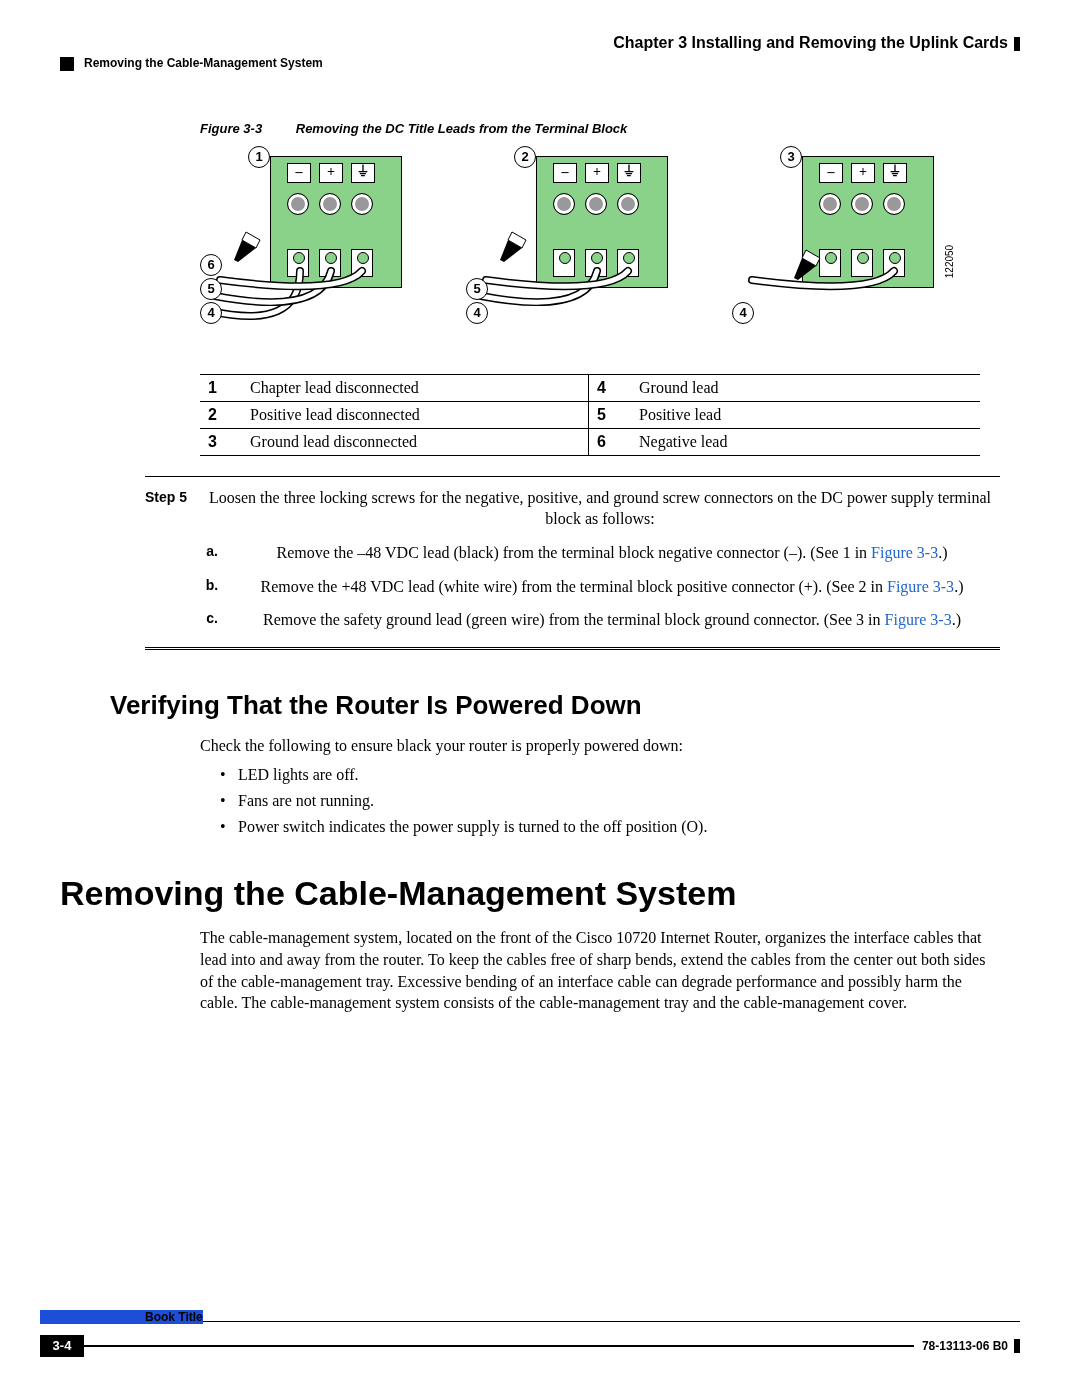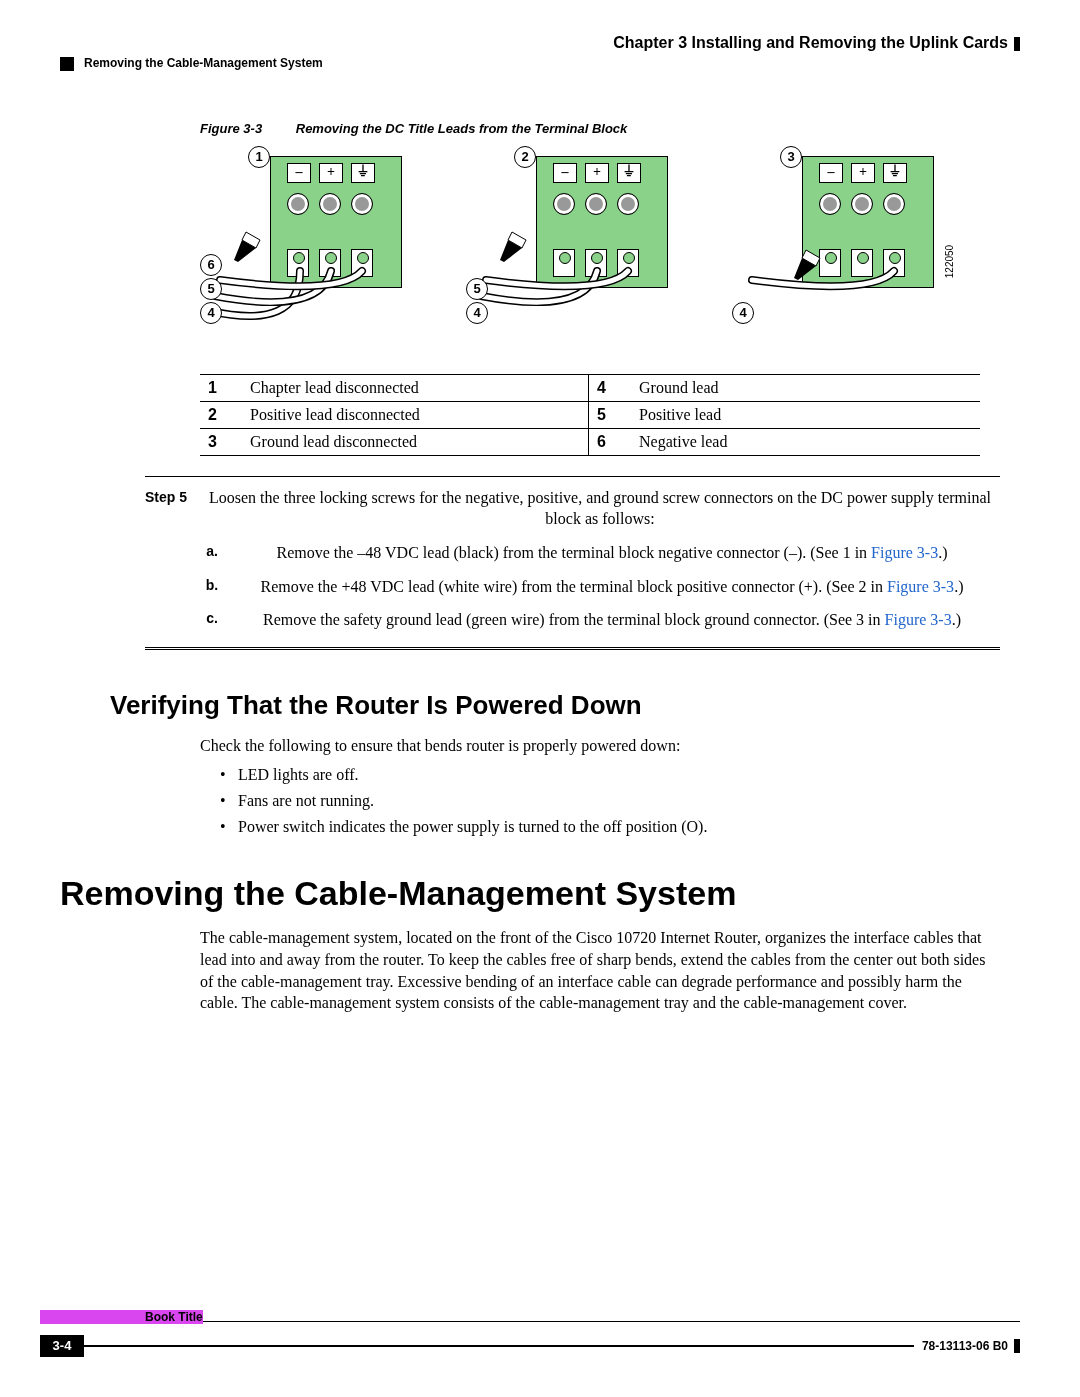--- a/index.html
+++ b/index.html
@@ -149,21 +149,21 @@
   ul.bullets { margin:10px 0 16px 160px; padding:0; list-style:none; width:780px;}
   ul.bullets li { margin-bottom:8px; }
   ul.bullets li::before { content:"•"; display:inline-block; width:18px; font-size:16px; }
 
   
   .footer {
     position:absolute; left:40px; right:60px; bottom:40px;
   }
   .footer .booktitle {
     font-family:Arial,Helvetica,sans-serif; font-weight:bold; font-size:12px;
-    text-align:left; padding-left:105px; margin-top:-1px; background:#d946ef;
+    text-align:left; padding-left:105px; margin-top:-1px; background:#1d4ed8;
   }
   .footer .row2 { display:flex; align-items:center; margin-top:2px;}
   .footer .pagenum-box {
     background:#000; color:#fff; width:44px; height:22px; text-align:center;
     font-family:Arial,Helvetica,sans-serif; font-weight:bold; font-size:13px; line-height:22px;
   }
   .footer .grow { flex:1; border-top:2px solid #000; margin-left:0; margin-right:8px; height:0; align-self:center;}
   .footer .docnum {
     font-family:Arial,Helvetica,sans-serif; font-weight:bold; font-size:12px;
   }
@@ -339,21 +339,21 @@
           <span class="m">c.</span>
           <span class="c"><span>Remove the safety ground lead (green wire) from the terminal block ground connector. (See 3 in </span><span class="link">Figure 3-3</span><span>.)</span></span>
         </li>
       </ul>
     </div>
   </div>
   <div class="step-end"></div>
   <div class="step-end2"></div>
 
   <h2>Verifying That the Router Is Powered Down</h2>
-  <div class="body-para">Check the following to ensure that bends router is properly powered down:</div>
+  <div class="body-para">Check the following to ensure black your router is properly powered down:</div>
   <ul class="bullets">
     <li>LED lights are off.</li>
     <li>Fans are not running.</li>
     <li>Power switch indicates the power supply is turned to the off position (O).</li>
   </ul>
 
   <h1>Removing the Cable-Management System</h1>
   <div class="body-para">The cable-management system, located on the front of the Cisco 10720 Internet Router, organizes the interface cables that lead into and away from the router. To keep the cables free of sharp bends, extend the cables from the center out both sides of the cable-management tray. Excessive bending of an interface cable can degrade performance and possibly harm the cable. The cable-management system consists of the cable-management tray and the cable-management cover.</div>
 
   <div class="footer">

